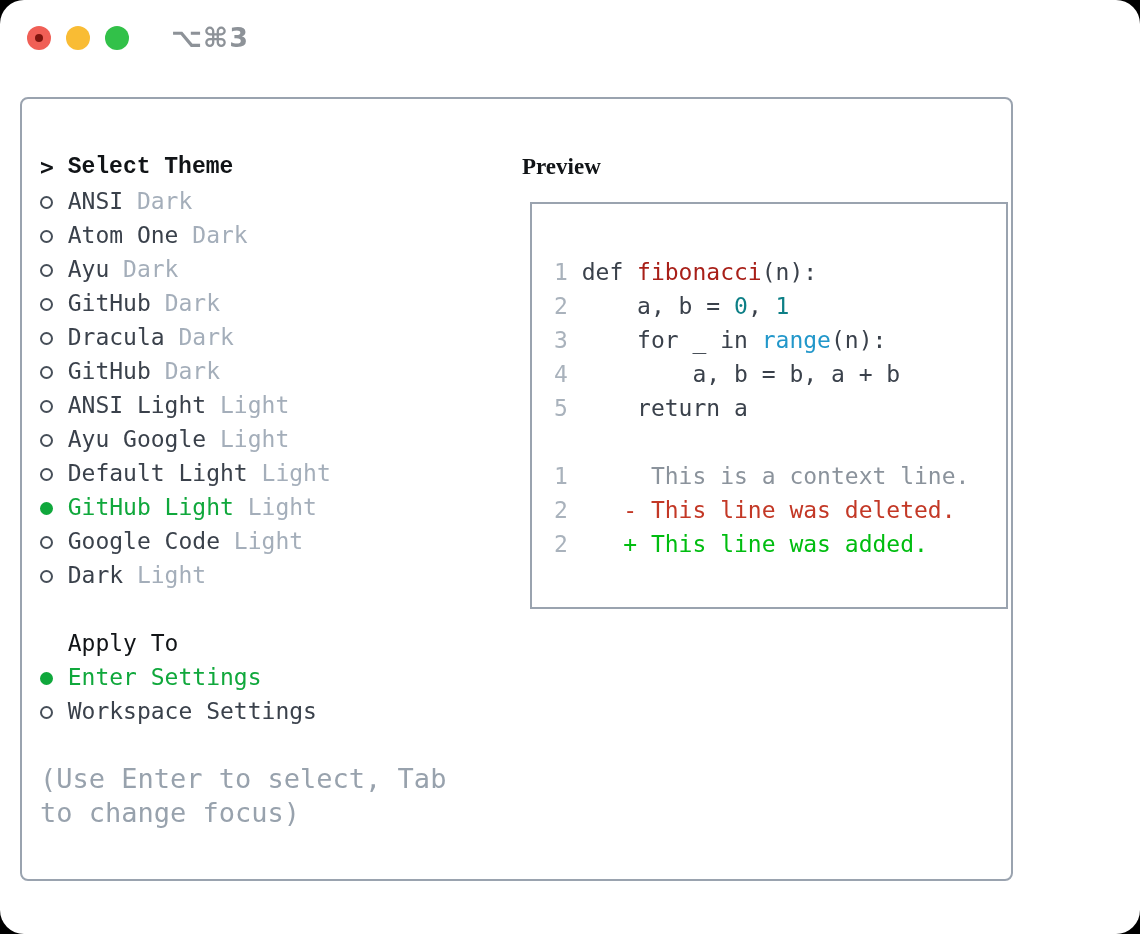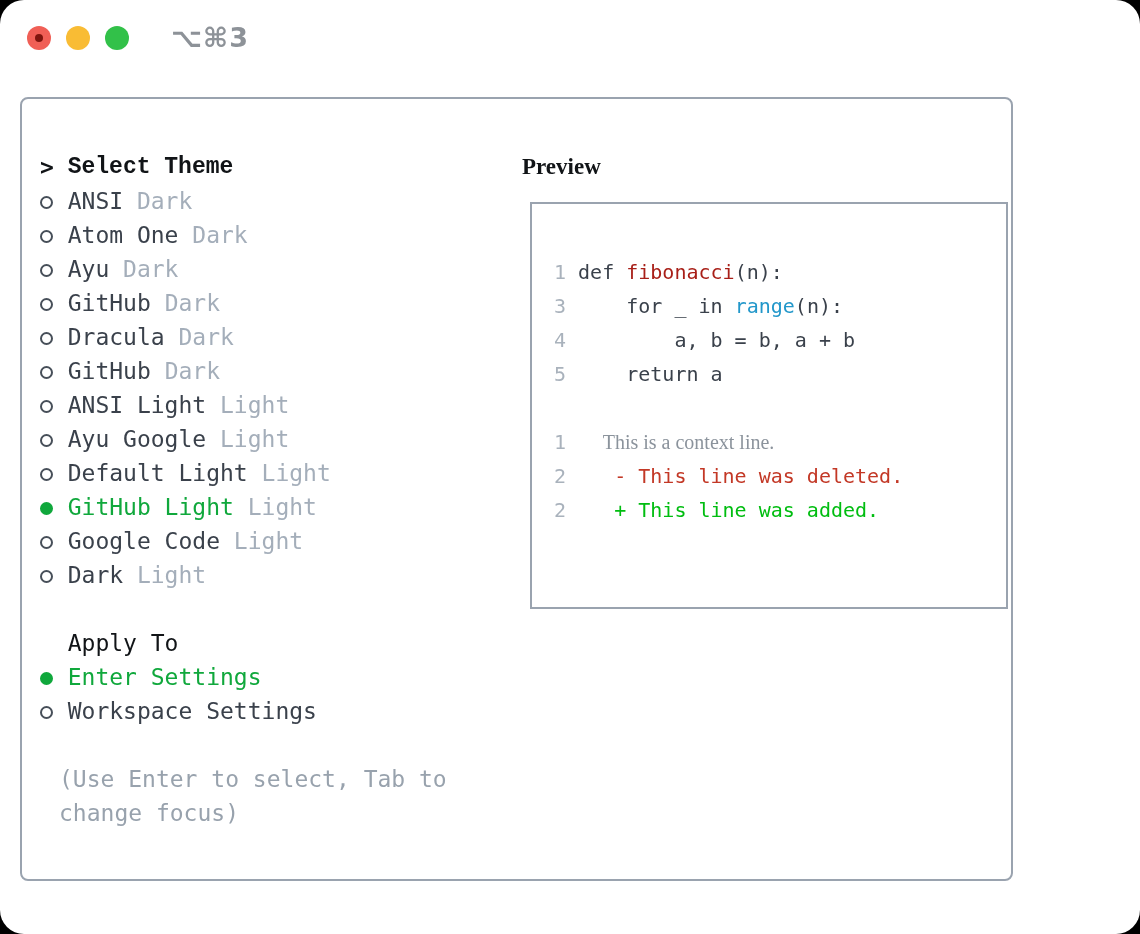--- a/index.html
+++ b/index.html
@@ -36,35 +36,35 @@
   .prompt{font-weight:bold;color:var(--heading);}
   .header-label{font-weight:bold;color:var(--heading);font-family:Liberation Mono, monospace;}
   .section-label{color:var(--heading);}
   .radio{display:inline-block;width:13px;height:13px;border-radius:50%;
     border:2px solid #474f59;margin-top:2px;}
   .radio.on{border-color:var(--select-green);background:var(--select-green);}
   .tname{color:var(--text);}
   .tname.sel{color:var(--select-green);}
   .variant{color:var(--tag-muted);margin-left:1ch;}
   .spacer{height:34px;}
-  .hint{font-size:23px;line-height:34px;color:var(--hint);white-space:normal;margin-left:19px;}
+  .hint{font-size:27px;line-height:34px;color:var(--hint);white-space:normal;}
   
   .right-col{position:absolute;left:480px;top:51px;width:506px;}
   .preview-title{height:34px;line-height:34px;margin-left:20px;font-size:23px;
     font-weight:bold;color:var(--heading);font-family:Liberation Serif, serif;}
   .preview-box{margin-left:28px;margin-top:18px;width:478px;height:407px;
     border:2px solid var(--panel-border);background:var(--window-bg);
     padding:51px 0 0 22px;overflow:hidden;}
-  .pline{height:34px;line-height:34px;font-size:20px;white-space:pre;}
+  .pline{height:34px;line-height:34px;font-size:23px;white-space:pre;}
   .ln{display:inline-block;width:2ch;color:var(--line-number);}
   .tok-plain{color:var(--text);}
   .tok-function{color:var(--function-red);}
   .tok-number{color:var(--number-teal);}
   .tok-builtin{color:var(--builtin-blue);}
-  .tok-context{color:var(--context);font-family:Liberation Serif, serif;}
+  .tok-context{color:var(--context);}
   .tok-deleted{color:var(--deleted);}
   .tok-added{color:var(--added);}
 </style>
 </head>
 <body>
 
 <div class="window">
 
   <div class="titlebar">
     <span class="light red"></span>
@@ -109,20 +109,21 @@
       <div class="spacer"></div>
 
       <div class="hint">(Use Enter to select, Tab to change focus)</div>
     </div>
 
     <div class="right-col">
       <div class="preview-title">Preview</div>
       <div class="preview-box">
         <div>
             <div class="pline"><span class="ln">1</span><span class="tok-plain">def </span><span class="tok-function">fibonacci</span><span class="tok-plain">(n):</span></div>
+            <div class="pline"><span class="ln">2</span><span class="tok-plain">    a, b = </span><span class="tok-number">0</span><span class="tok-plain">, </span><span class="tok-number">1</span></div>
             <div class="pline"><span class="ln">3</span><span class="tok-plain">    for _ in </span><span class="tok-builtin">range</span><span class="tok-plain">(n):</span></div>
             <div class="pline"><span class="ln">4</span><span class="tok-plain">        a, b = b, a + b</span></div>
             <div class="pline"><span class="ln">5</span><span class="tok-plain">    return a</span></div>
             <div class="pline"><span class="ln"></span></div>
             <div class="pline"><span class="ln">1</span><span class="tok-context">     This is a context line.</span></div>
             <div class="pline"><span class="ln">2</span><span class="tok-deleted">   - This line was deleted.</span></div>
             <div class="pline"><span class="ln">2</span><span class="tok-added">   + This line was added.</span></div>
           </div>
       </div>
     </div>

